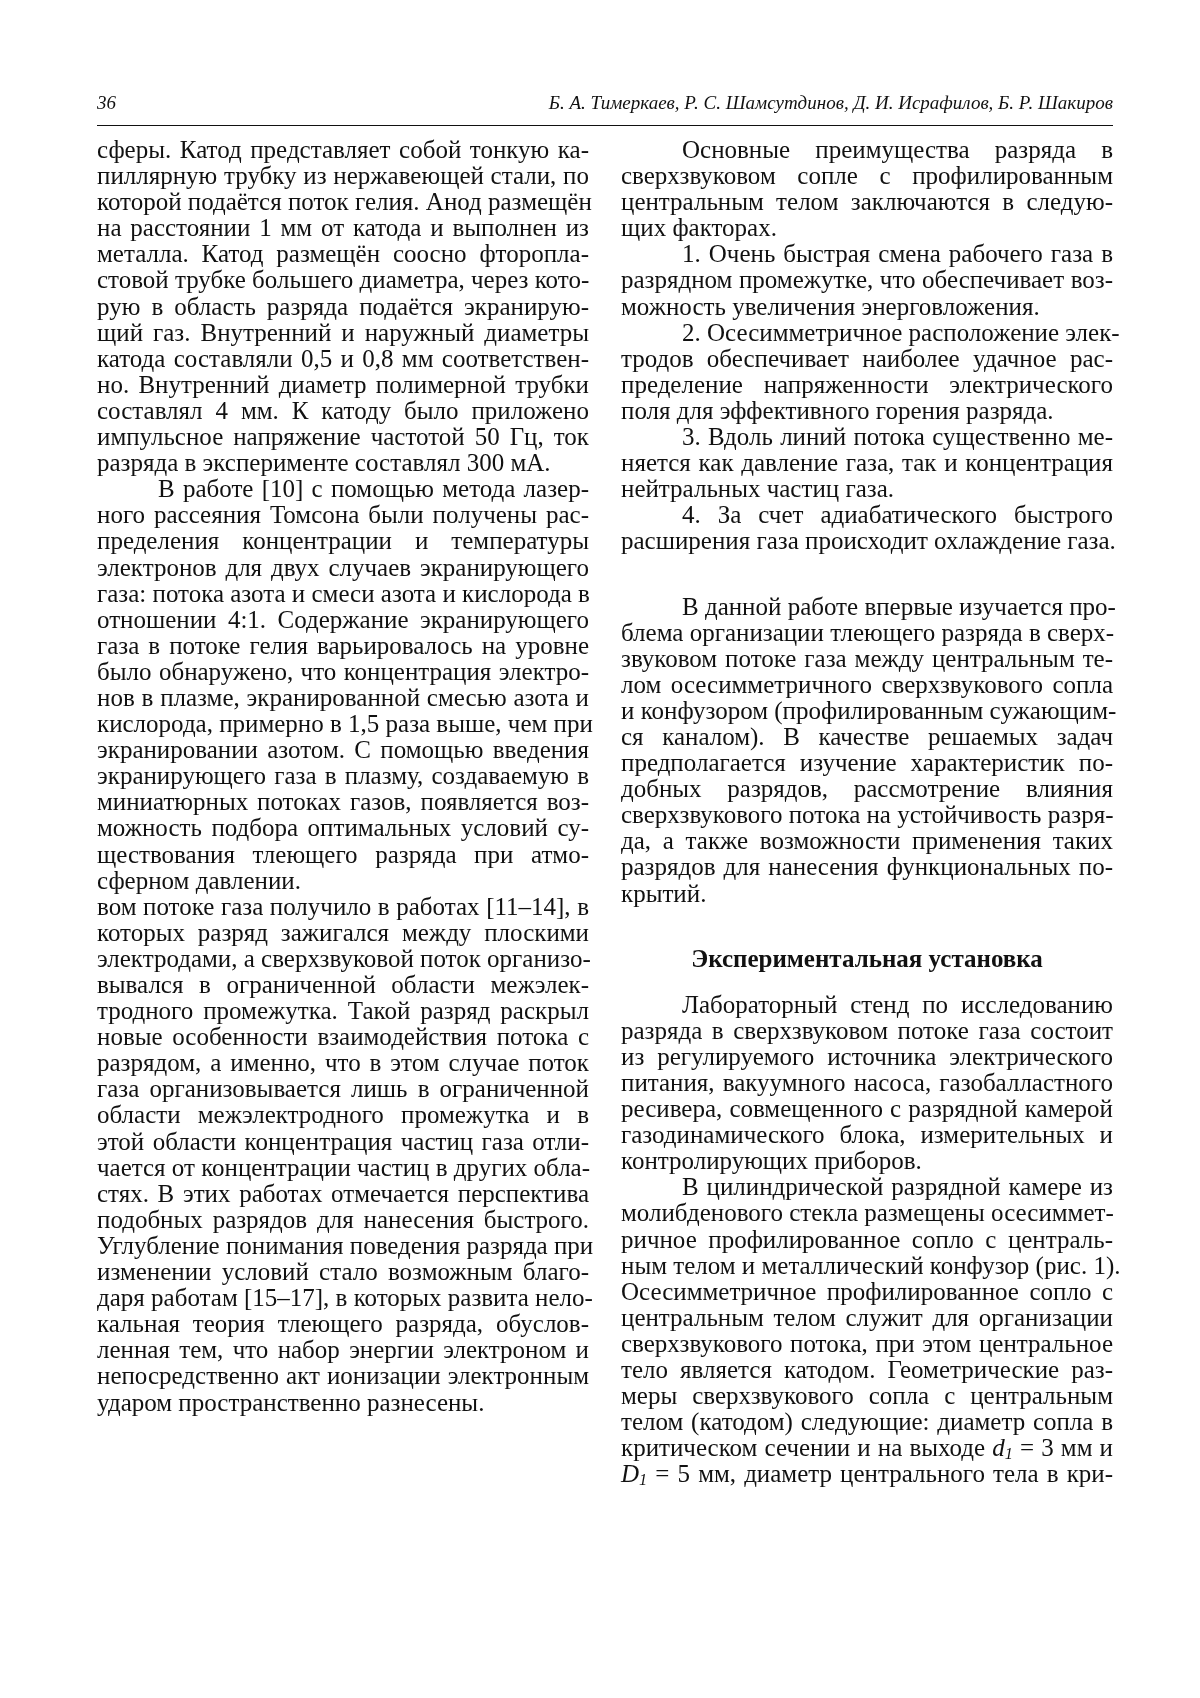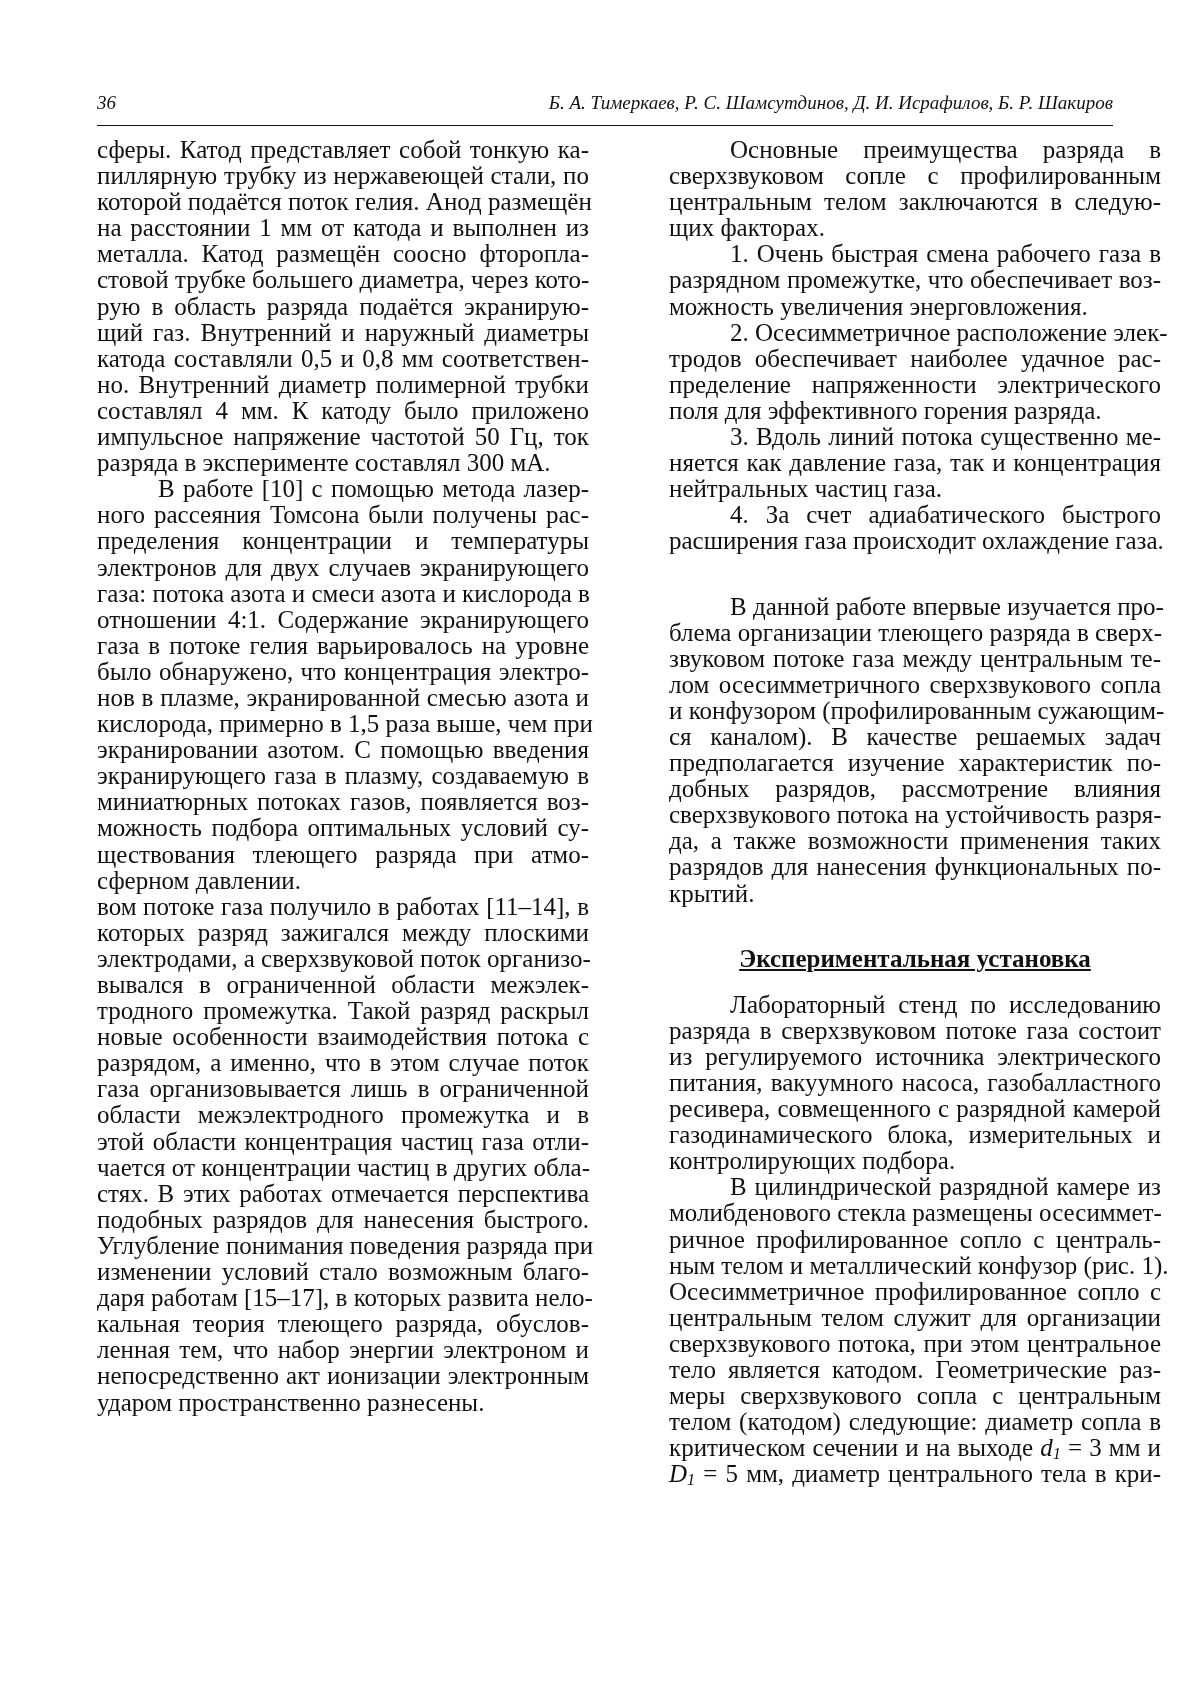--- a/index.html
+++ b/index.html
@@ -6,27 +6,27 @@
   body { width: 1200px; height: 1698px; position: relative; overflow: hidden;
          font-family: "Liberation Serif", "DejaVu Serif", serif; color: #111; }
   .header { position: absolute; left: 97px; top: 92px; width: 1016px; height: 28px;
             font-style: italic; font-size: 19px; }
   .page-num { position: absolute; left: 0; top: 0; }
   .authors { position: absolute; right: 0; top: 0; white-space: nowrap; }
   .rule { position: absolute; left: 97px; top: 125px; width: 1016px; height: 0;
           border-top: 1.6px solid #111; }
   .col { position: absolute; top: 137px; width: 492px; font-size: 25px; line-height: 26.1px; }
   .col-left { left: 97px; }
-  .col-right { left: 621px; margin-left: 48px; }
+  .col-right { left: 621px; }
   .ln { display: block; text-align: justify; text-align-last: justify; white-space: nowrap;
         height: 26.1px; overflow: visible; }
   .ln.last { text-align-last: left; }
   .ln.ind { padding-left: 61px; }
   .gap2 { display: block; height: 39px; }
-  .heading { display: block; text-align: center; font-weight: bold; height: 26.1px; margin-top: 0; text-decoration: underline; }
+  .heading { display: block; text-align: center; font-weight: bold; height: 26.1px; margin-top: 0; }
   .gapH { display: block; height: 20px; }
   .sym { font-style: italic; }
   sub { font-size: 0.65em; vertical-align: -0.2em; line-height: 0; }
 </style>
 </head>
 <body>
 
 <div class="header">
   <span class="page-num">36</span>
   <span class="authors">Б. А. Тимеркаев, Р. С. Шамсутдинов, Д. И. Исрафилов, Б. Р. Шакиров</span>
@@ -139,21 +139,21 @@
   <span class="heading">Экспериментальная установка</span>
   <span class="gapH"></span>
   <div id="setup-block">
       <div>
         <span class="ln ind">Лабораторный стенд по исследованию</span>
         <span class="ln">разряда в сверхзвуковом потоке газа состоит</span>
         <span class="ln">из регулируемого источника электрического</span>
         <span class="ln">питания, вакуумного насоса, газобалластного</span>
         <span class="ln">ресивера, совмещенного с разрядной камерой</span>
         <span class="ln">газодинамического блока, измерительных и</span>
-        <span class="ln last">контролирующих подбора.</span>
+        <span class="ln last">контролирующих приборов.</span>
       </div>
       <div>
         <span class="ln ind">В цилиндрической разрядной камере из</span>
         <span class="ln">молибденового стекла размещены осесиммет-</span>
         <span class="ln">ричное профилированное сопло с централь-</span>
         <span class="ln">ным телом и металлический конфузор (рис. 1).</span>
         <span class="ln">Осесимметричное профилированное сопло с</span>
         <span class="ln">центральным телом служит для организации</span>
         <span class="ln">сверхзвукового потока, при этом центральное</span>
         <span class="ln">тело является катодом. Геометрические раз-</span>

